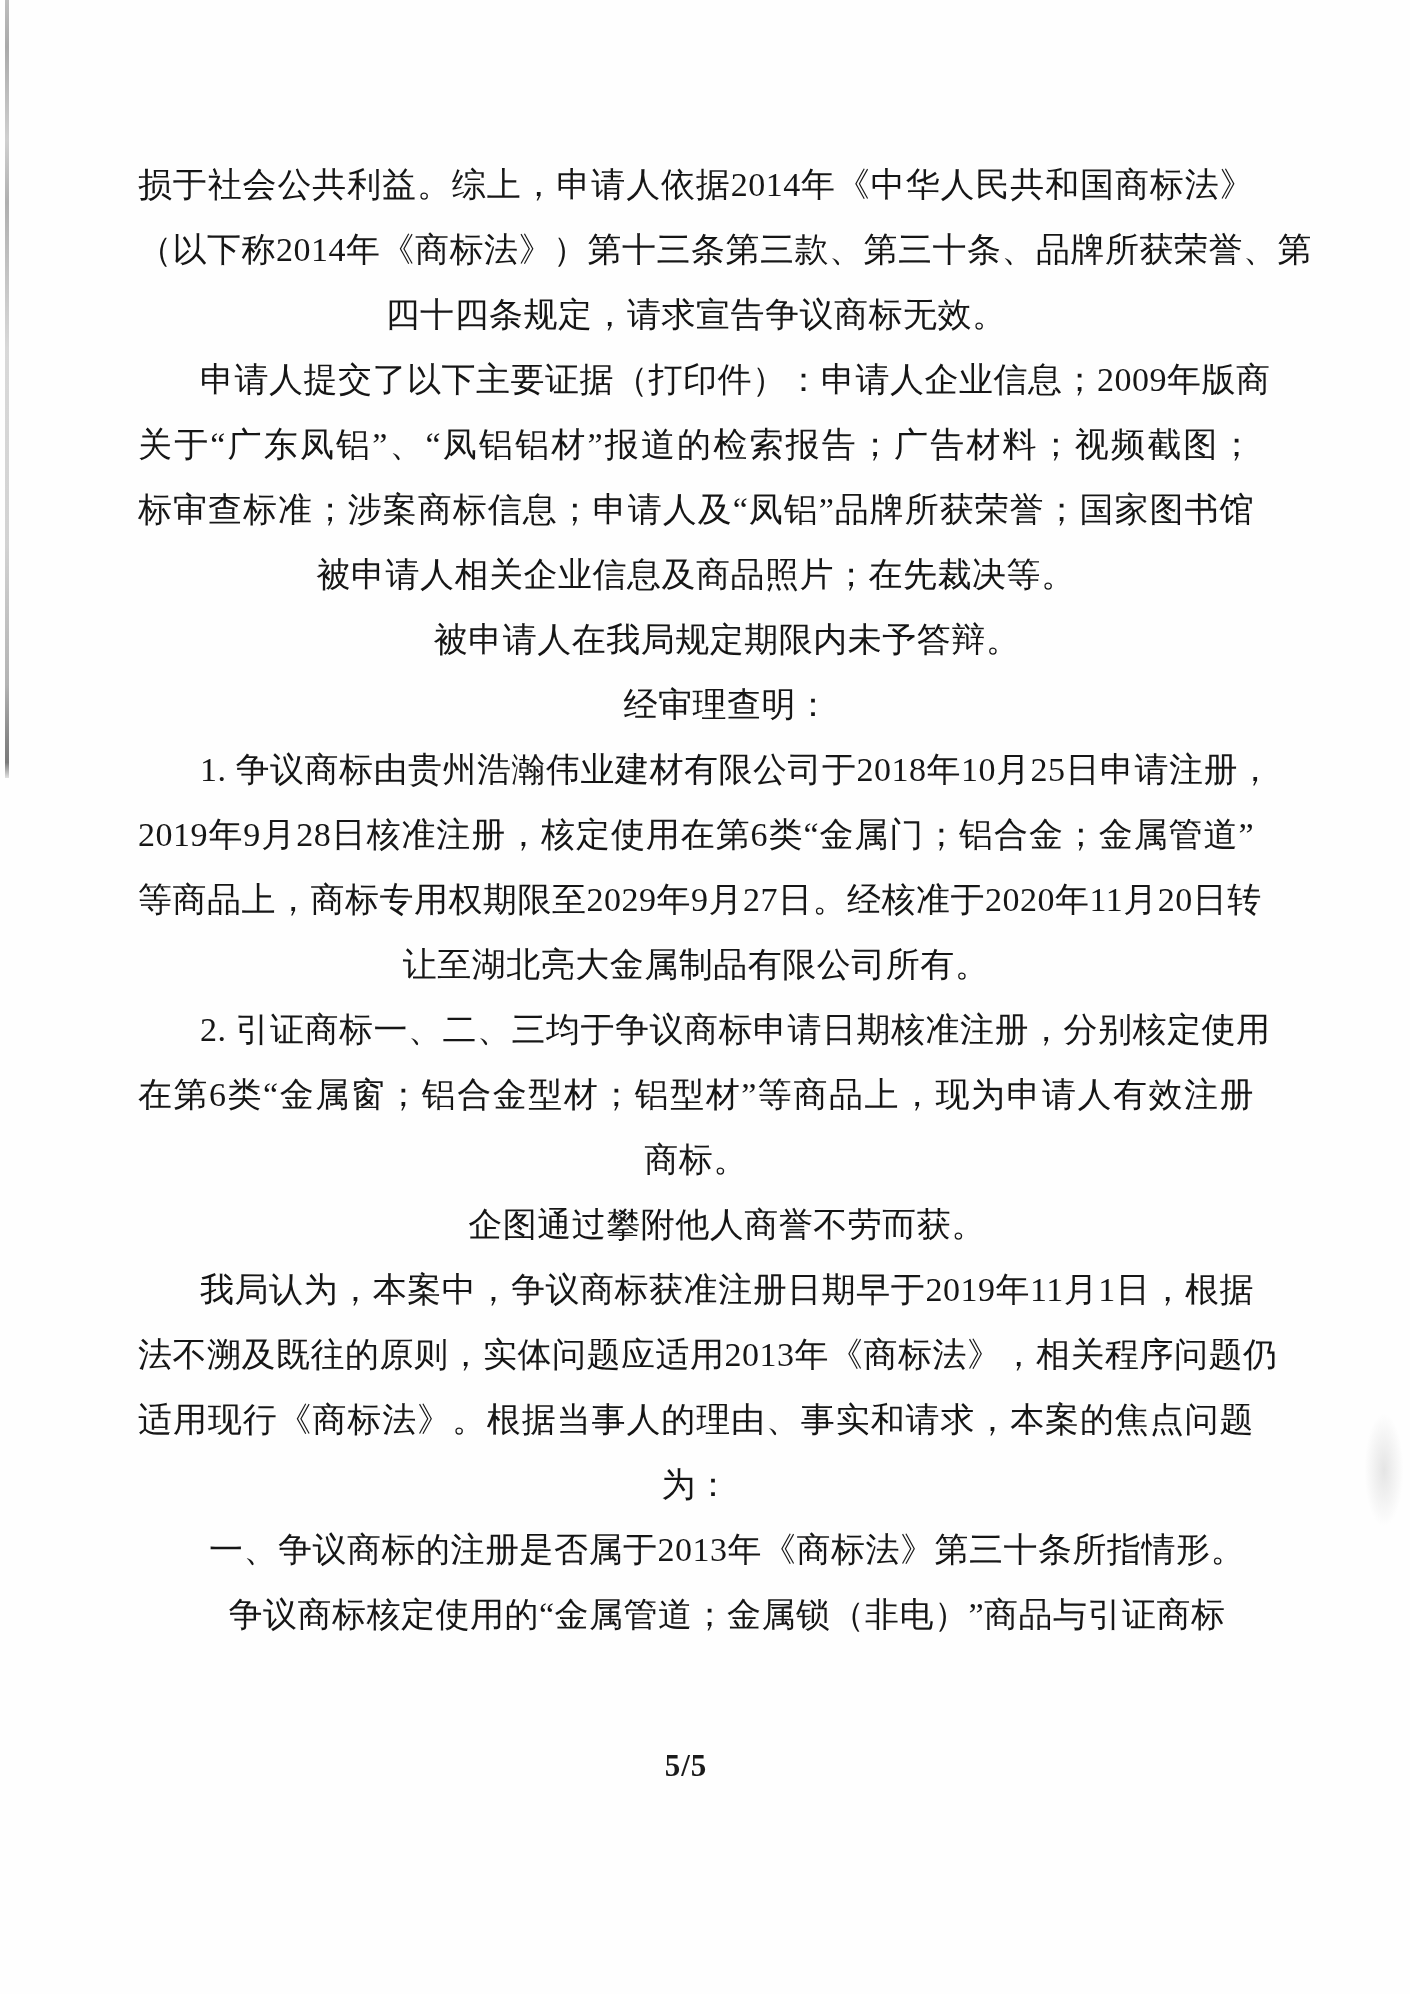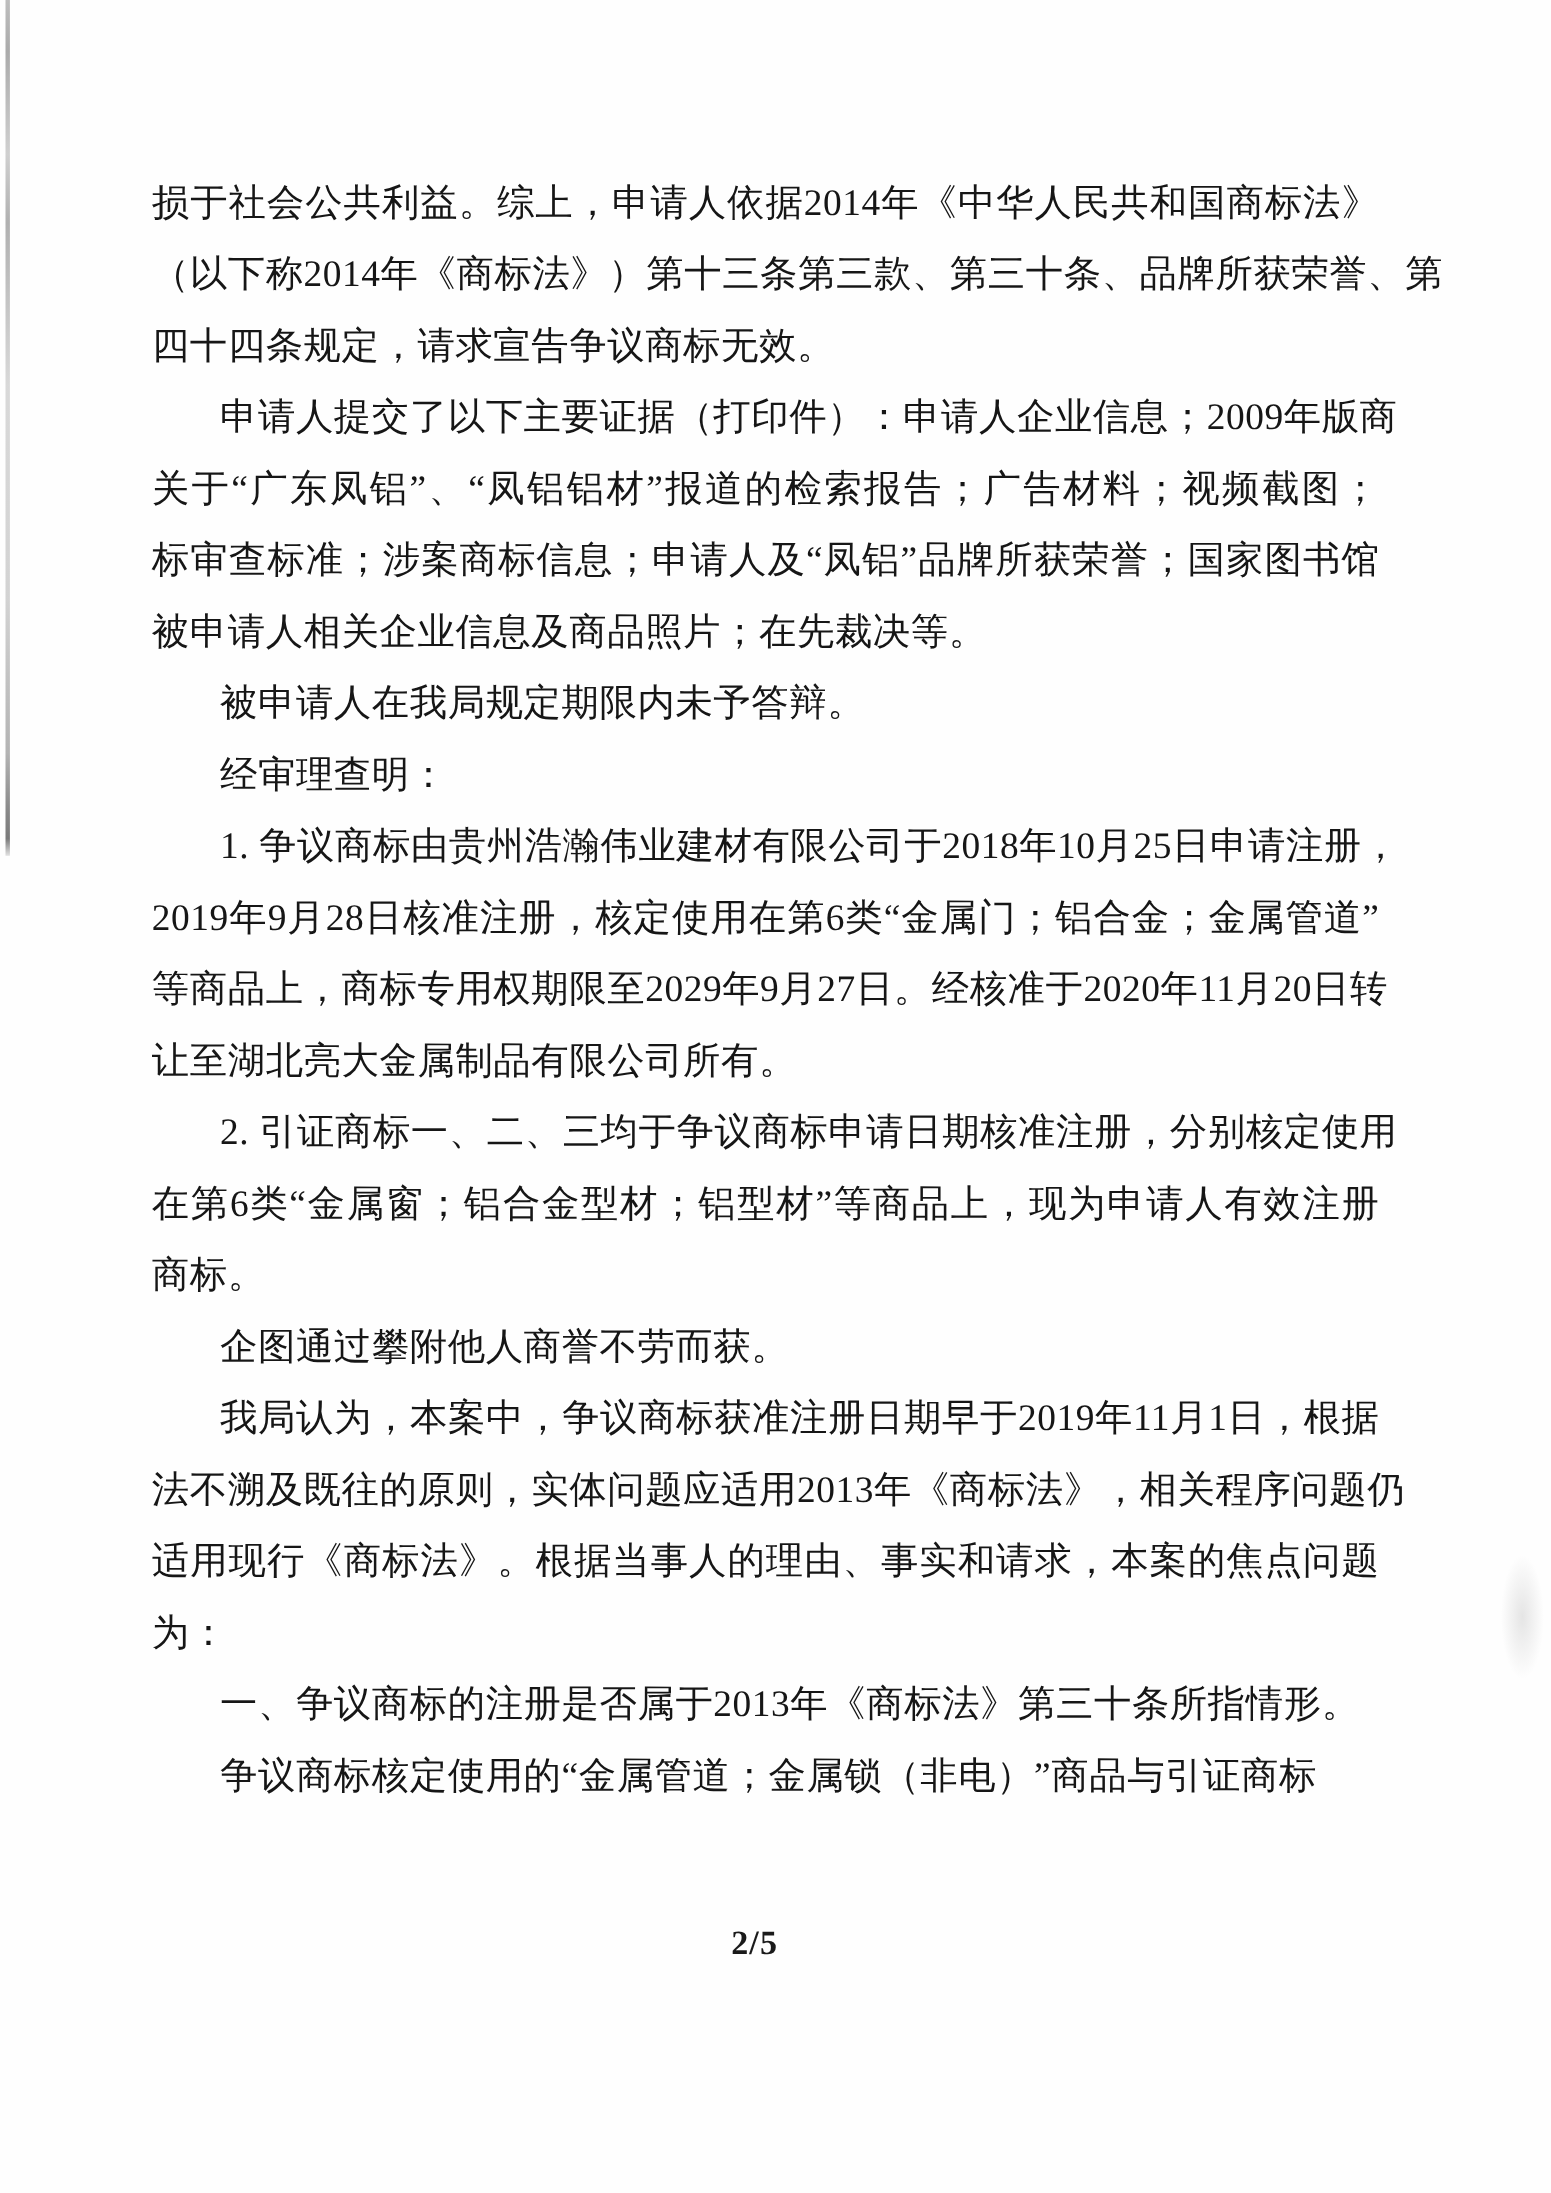--- a/index.html
+++ b/index.html
@@ -47,21 +47,21 @@
   .para {
     margin: 0;
     padding: 0;
   }
   .line {
     display: block;
     height: 65px;
     line-height: 65px;
     font-size: 34px;
     white-space: nowrap;
-    text-align: left;
+    text-align: center;
     letter-spacing: 0.5px;
   }
   
   .line.fill {
     text-align: justify;
     text-align-last: justify;
     text-justify: inter-character;
   }
   
   .line.indent {
@@ -140,15 +140,15 @@
     <div class="para">
       <span class="line indent bold">一、争议商标的注册是否属于2013年《商标法》第三十条所指情形。</span>
     </div>
 
     <div class="para">
       <span class="line indent">争议商标核定使用的“金属管道；金属锁（非电）”商品与引证商标</span>
     </div>
 
   </main>
 
-  <div class="footer">2/5</div>
+  <div class="footer">5/5</div>
 
 </div>
 
 </body></html>

